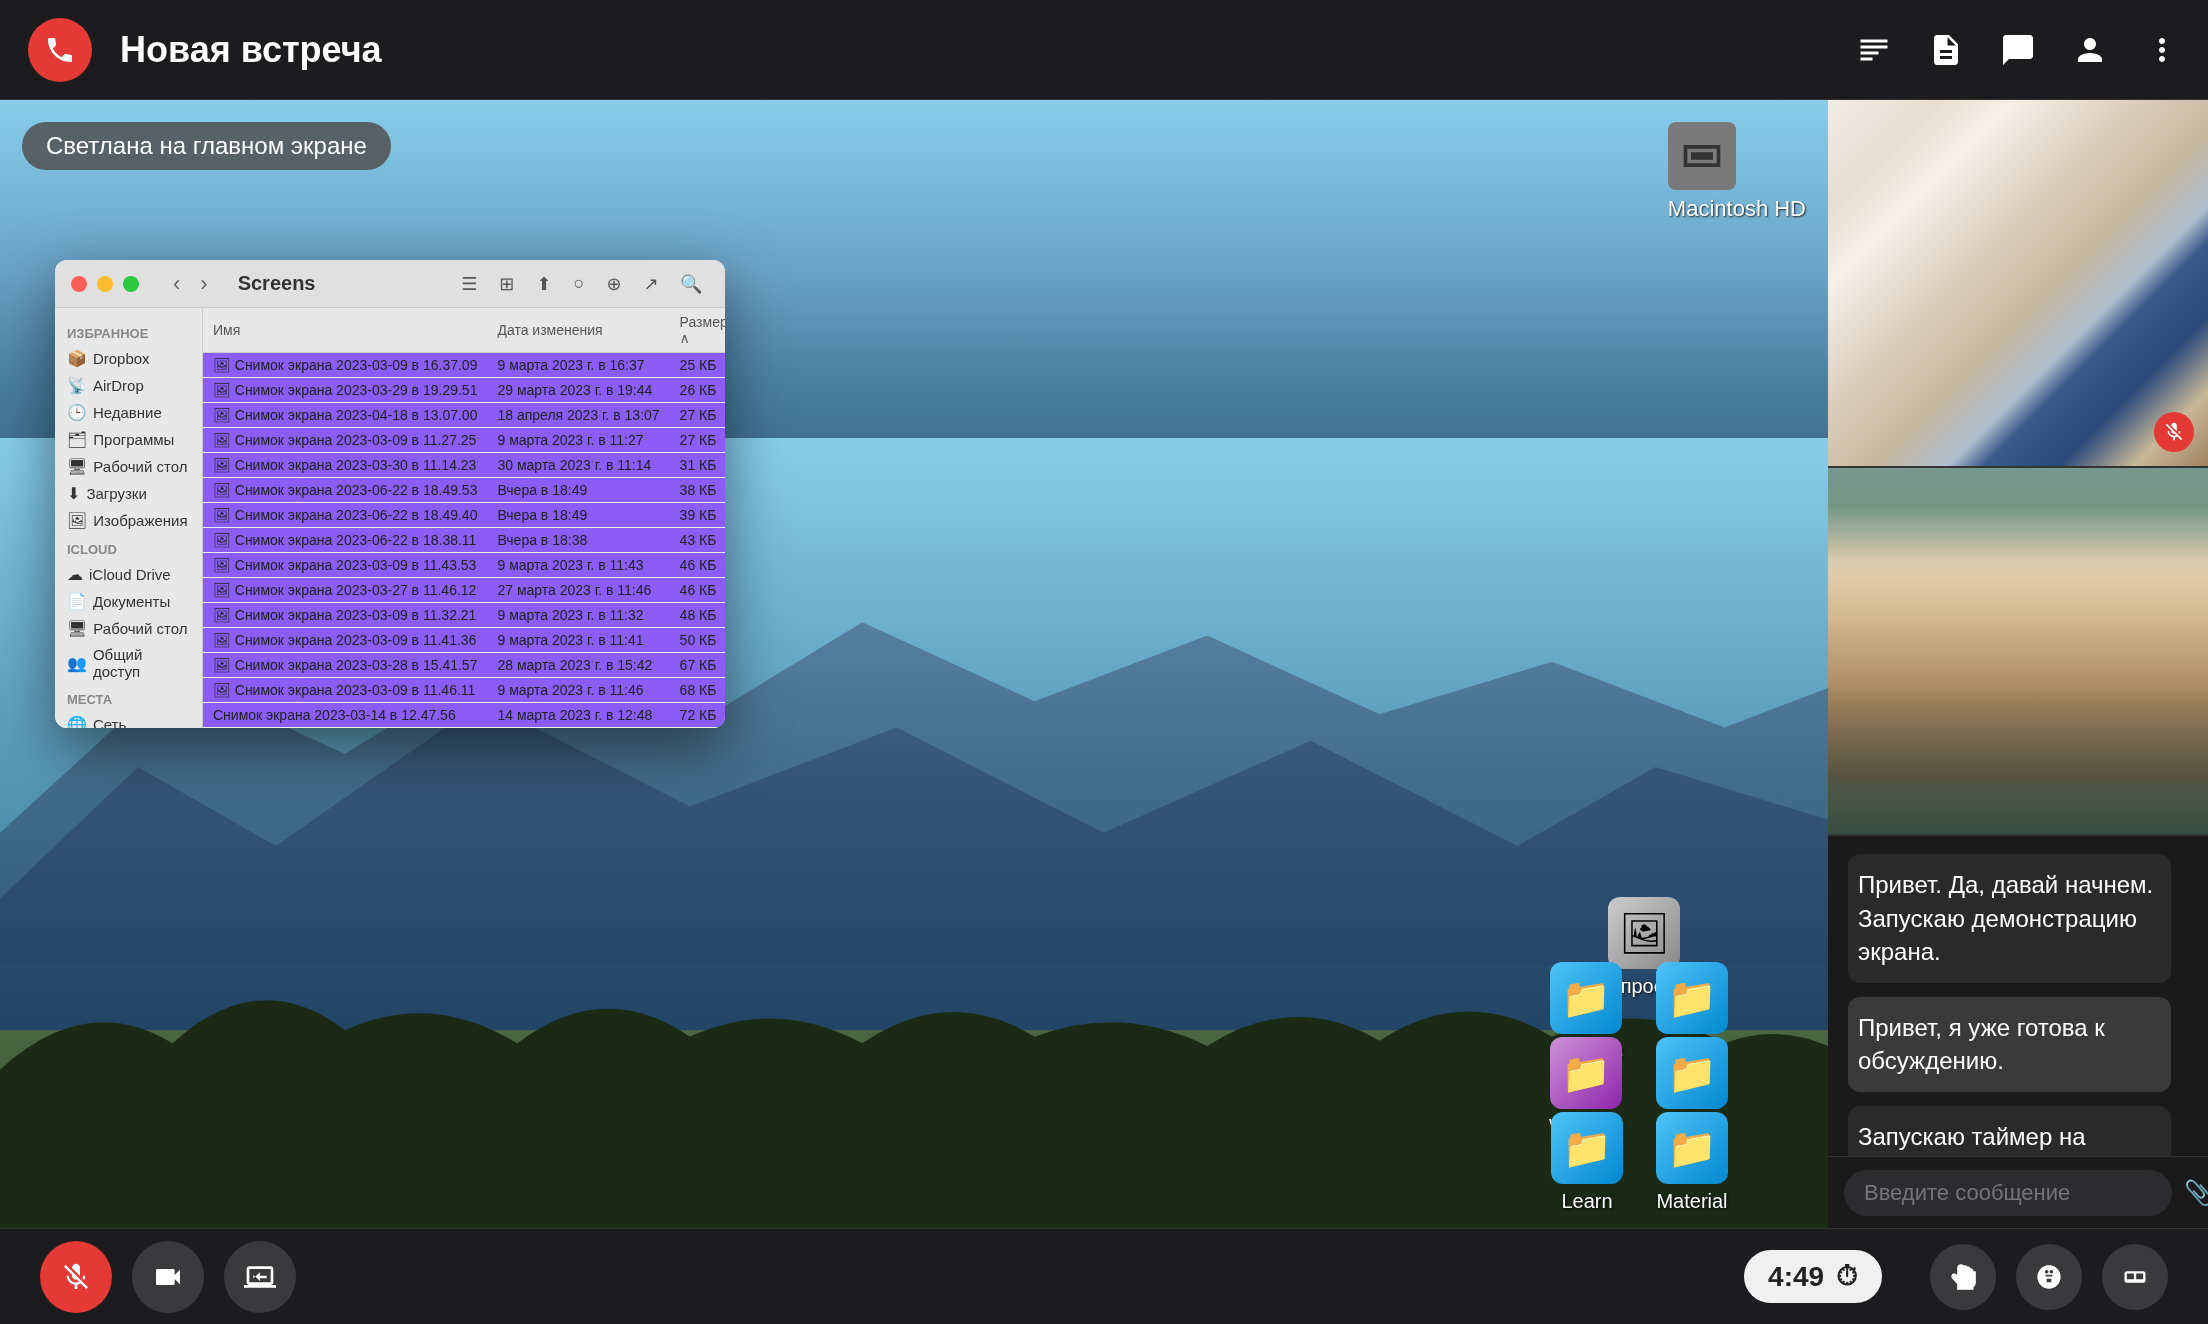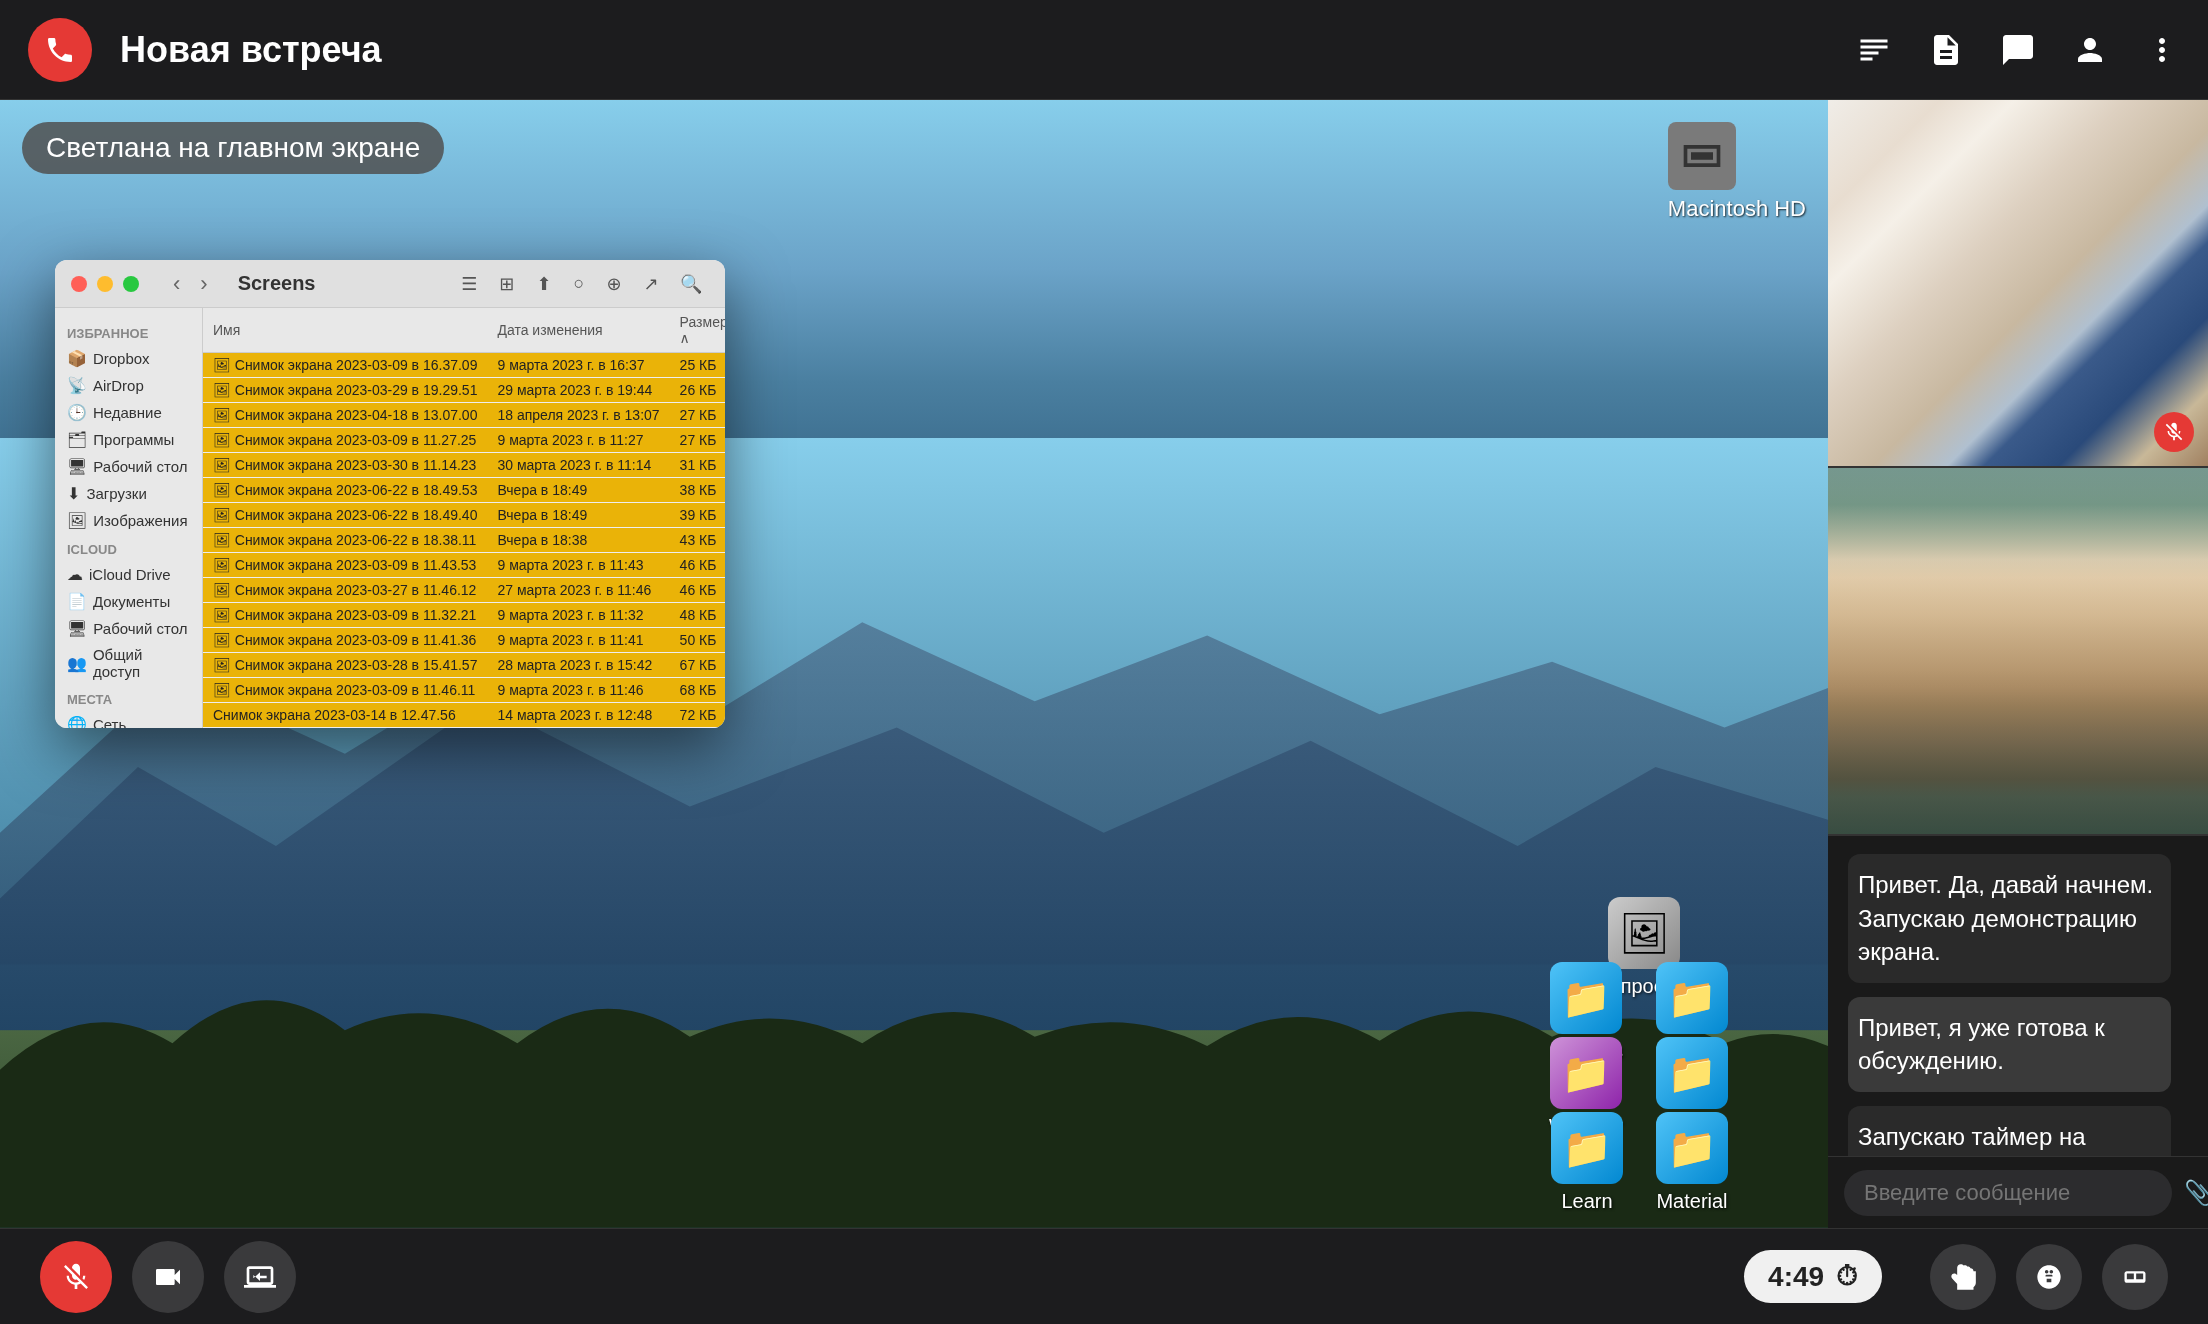--- a/index.html
+++ b/index.html
@@ -92,21 +92,21 @@
     }
 
     .screen-label {
       position: absolute;
       top: 22px;
       left: 22px;
       background: rgba(80, 80, 80, 0.85);
       color: white;
       padding: 10px 24px;
       border-radius: 30px;
-      font-size: 28px;
+      font-size: 24px;
       font-weight: 500;
       z-index: 10;
     }
     .macintosh-hd {
       position: absolute;
       top: 22px;
       right: 22px;
       display: flex;
       flex-direction: column;
       z-index: 10;
@@ -212,21 +212,21 @@
       padding: 4px 12px;
       font-size: 15px;
       color: #333;
       cursor: pointer;
     }
     .sidebar-item .s-icon { font-size: 16px; }
 
     .finder-main {
       flex: 1;
       overflow-y: auto;
-      background: #eab308;
+      background: #8b5cf6;
     }
     .file-table {
       width: 100%;
       border-collapse: collapse;
       font-size: 15px;
     }
     .file-table thead th {
       background: #e8e8e8;
       padding: 6px 10px;
       text-align: left;

